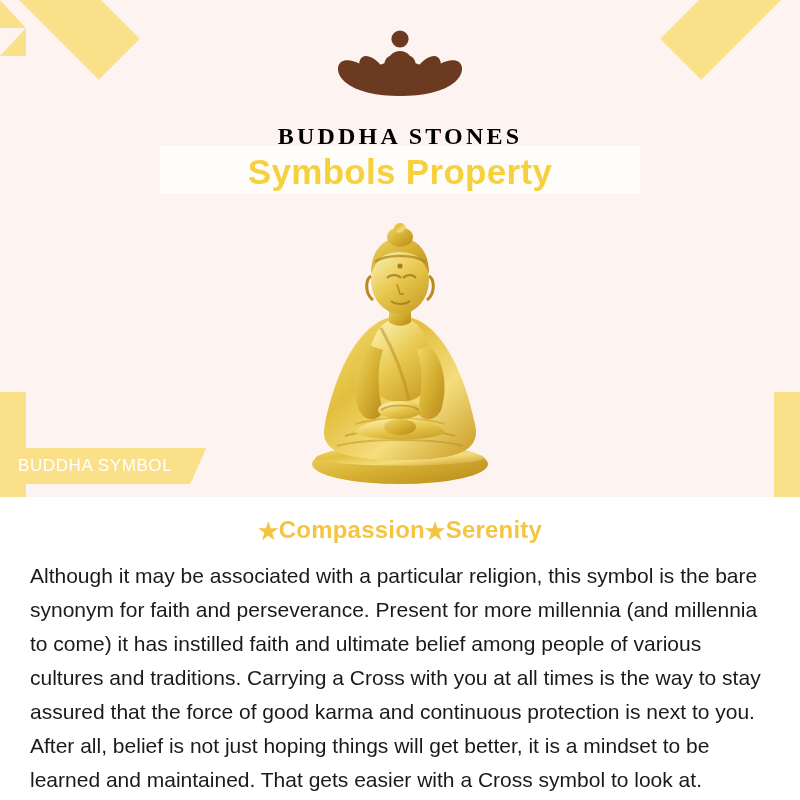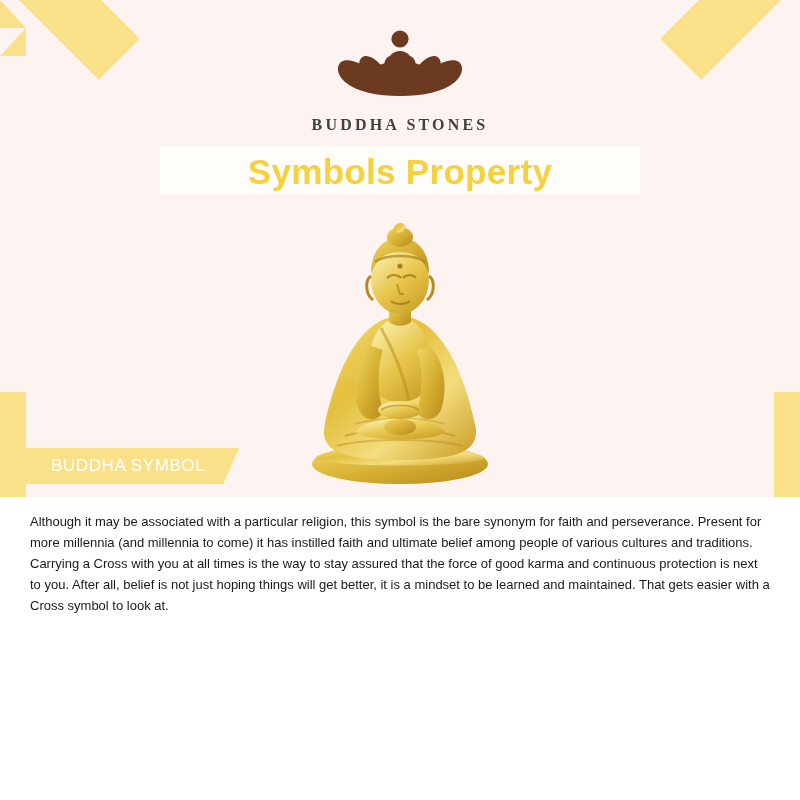--- a/index.html
+++ b/index.html
@@ -79,25 +79,25 @@
     display: flex;
     flex-direction: column;
     align-items: center;
     z-index: 3;
   }
   .logo-mark {
     width: 186px;
     height: 90px;
   }
   .logo-text {
-    margin-top: 4px;
-    font-size: 16px;
+    margin-top: 11px;
+    font-size: 24px;
     letter-spacing: 3.2px;
     font-weight: bold;
-    color: #404040;
+    color: #000000;
     font-family: "Liberation Serif", serif;
   }
 
   
   .title-band {
     position: absolute;
     left: 160px;
     top: 146px;
     width: 480px;
     height: 48px;
@@ -134,21 +134,21 @@
     width: 230px;
     height: 290px;
   }
 
   
   .symbol-tag {
     position: absolute;
     left: 0;
     top: 448px;
     height: 36px;
-    padding: 0 34px 0 51px;
+    padding: 0 34px 0 18px;
     background: #fbe08a;
     color: #ffffff;
     font-size: 17px;
     letter-spacing: 0.6px;
     display: flex;
     align-items: center;
     clip-path: polygon(0 0, 100% 0, calc(100% - 16px) 100%, 0 100%);
     z-index: 5;
   }
 
@@ -170,21 +170,21 @@
     color: #f5c542;
     letter-spacing: 0.2px;
   }
   .headline .star {
     color: #f5c542;
     font-size: 23px;
     vertical-align: -1px;
   }
   .paragraph {
     margin: 14px 30px 0 30px;
-    font-size: 13px;
+    font-size: 21px;
     line-height: 1.62;
     color: #1a1a1a;
     text-align: left;
   }
 </style>
 </head>
 <body>
 
 <div class="page">
 
@@ -285,16 +285,19 @@
       <path d="M86 80 C80 84 80 98 88 104" fill="none" stroke="#b8891b" stroke-width="3"></path>
       <path d="M144 80 C150 84 150 98 142 104" fill="none" stroke="#b8891b" stroke-width="3"></path>
 
       <circle cx="115" cy="70" r="2.6" fill="#a9801a"></circle>
     </svg>
   </div>
 
   <div class="symbol-tag">BUDDHA SYMBOL</div>
 
   <div class="body-panel">
+    <div class="headline">
+      <span class="star">★</span><span>Compassion</span><span class="star">★</span><span>Serenity</span>
+    </div>
     <p class="paragraph">Although it may be associated with a particular religion, this symbol is the bare synonym for faith and perseverance. Present for more millennia (and millennia to come) it has instilled faith and ultimate belief among people of various cultures and traditions. Carrying a Cross with you at all times is the way to stay assured that the force of good karma and continuous protection is next to you. After all, belief is not just hoping things will get better, it is a mindset to be learned and maintained. That gets easier with a Cross symbol to look at.</p>
   </div>
 
 </div>
 
 </body></html>

